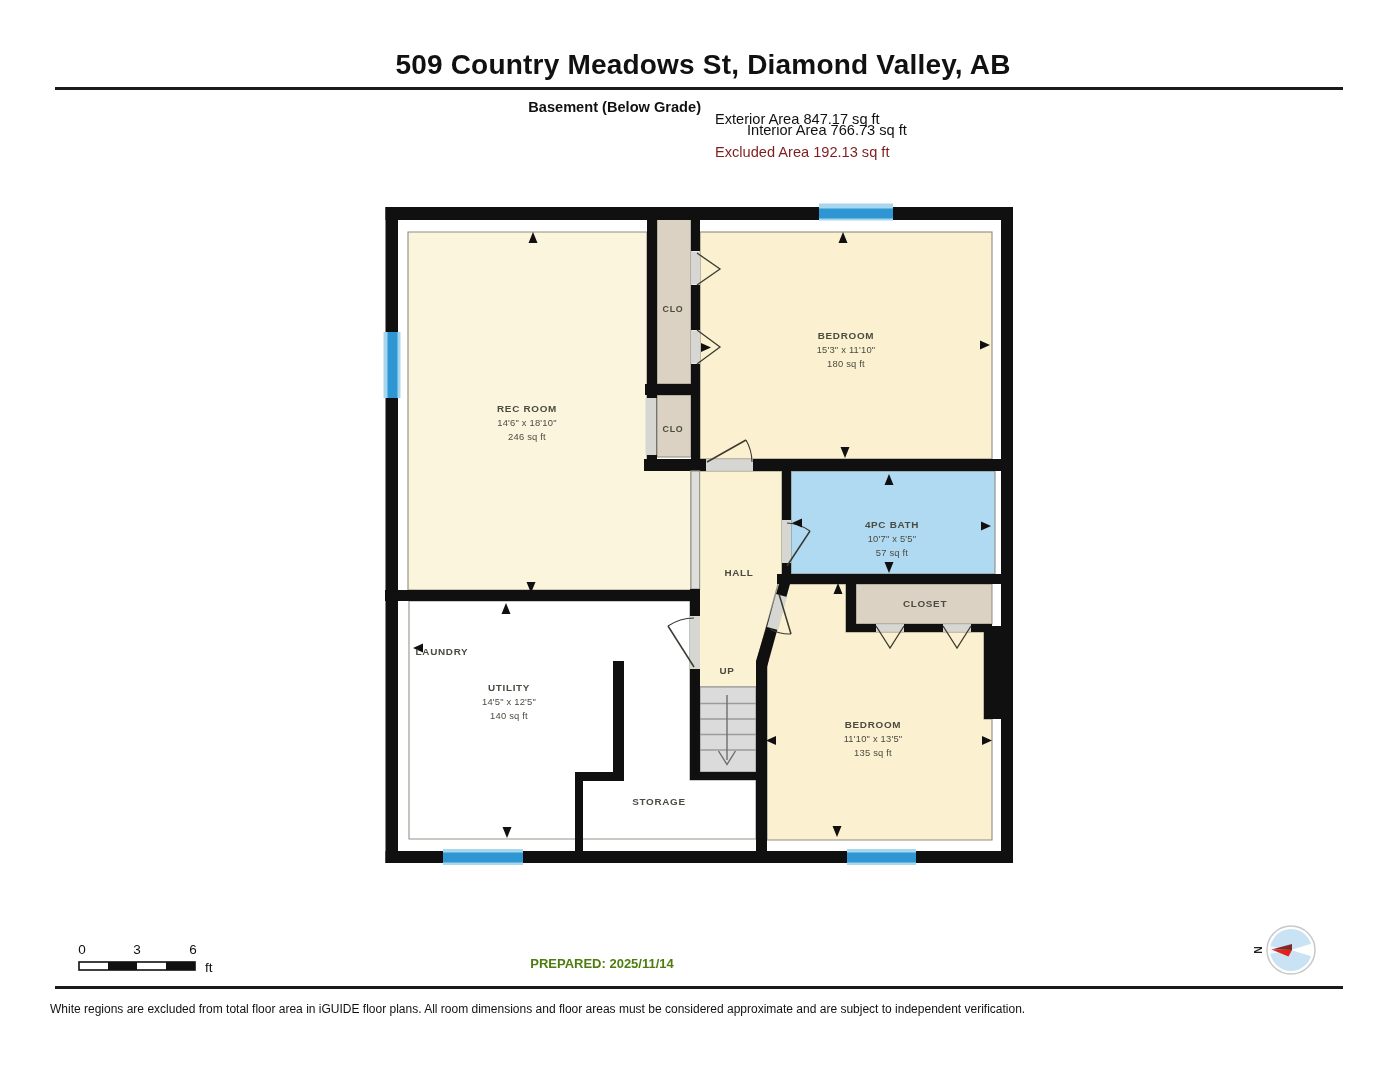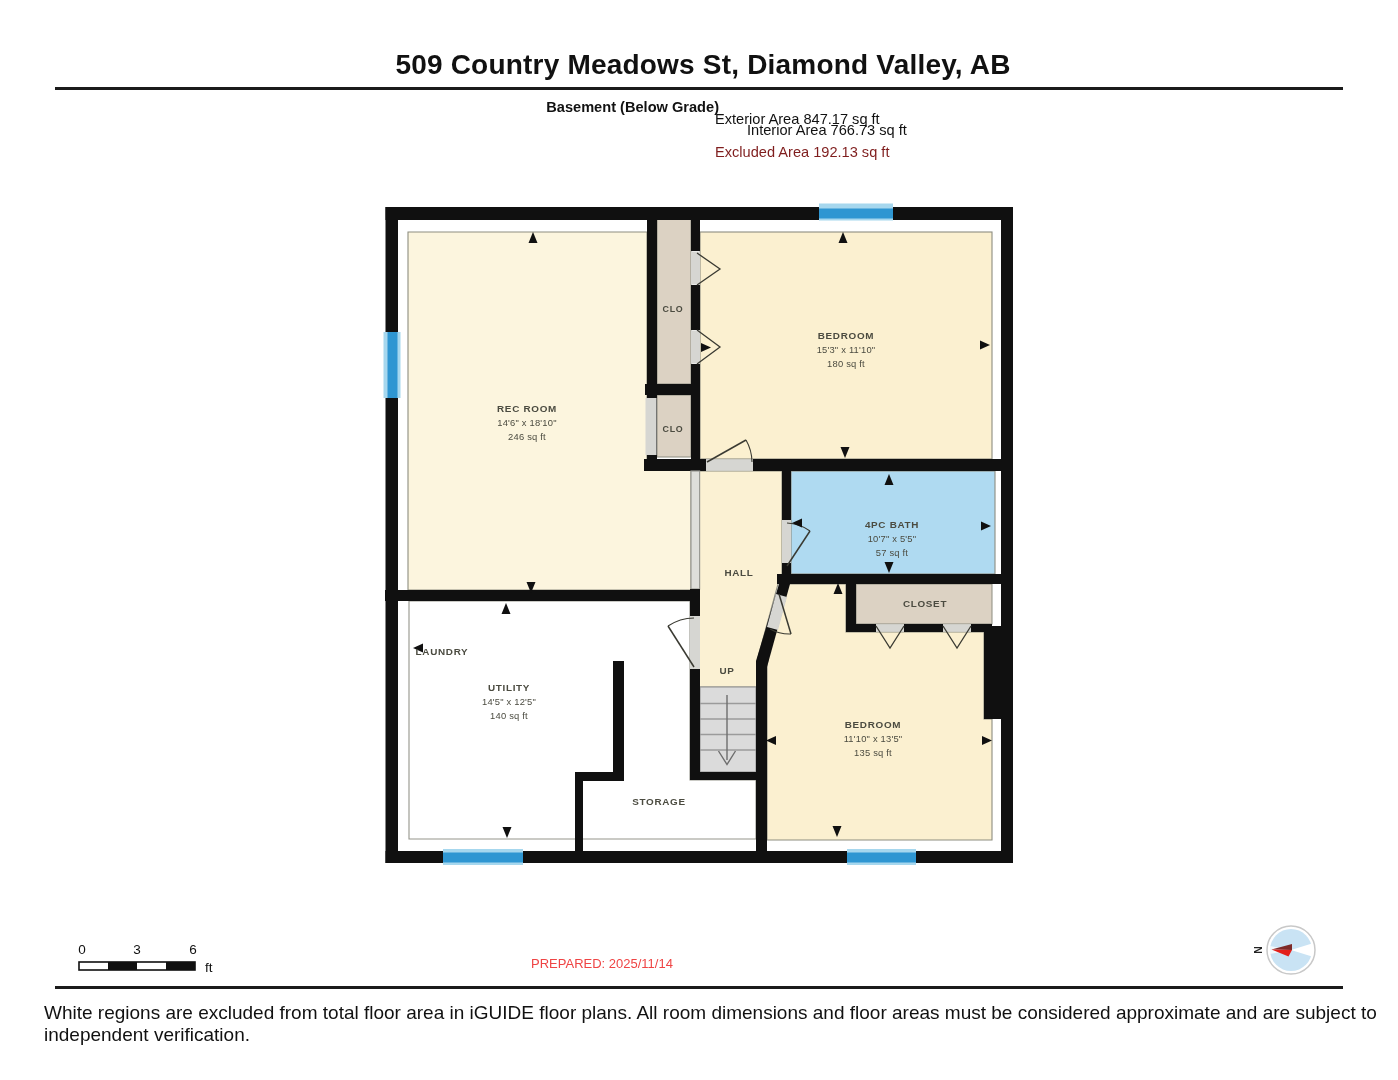--- a/index.html
+++ b/index.html
@@ -6,21 +6,21 @@
   body{width:1398px;height:1080px;position:relative;font-family:"Liberation Sans",sans-serif;overflow:hidden;}
   .abs{position:absolute;}
 </style>
 </head>
 <body>
 
 <div class="abs" style="left:4px;top:49px;width:1398px;text-align:center;font-size:28px;font-weight:bold;color:#111;letter-spacing:0.2px;">509 Country Meadows St, Diamond Valley, AB</div>
 
 <div class="abs" style="left:55px;top:87px;width:1288px;height:2.6px;background:#1b1b1b;"></div>
 
-<div class="abs" style="left:0;top:99px;width:701px;text-align:right;font-size:14.6px;font-weight:bold;color:#111;margin-left:18px;">Basement (Below Grade)</div>
+<div class="abs" style="left:0;top:99px;width:701px;text-align:right;font-size:14.6px;font-weight:bold;color:#111;">Basement (Below Grade)</div>
 
 <div class="abs" style="left:715px;top:99px;font-size:14.6px;color:#111;margin-top:12px;">Exterior Area 847.17 sq ft</div>
 
 <div class="abs" style="left:715px;top:121.5px;font-size:14.6px;color:#111;margin-left:32px;">Interior Area 766.73 sq ft</div>
 
 <div class="abs" style="left:715px;top:144px;font-size:14.6px;color:#7f1d1d;">Excluded Area 192.13 sq ft</div>
 
 <svg class="abs" style="left:0;top:0;" width="1398" height="1080" viewBox="0 0 1398 1080">
 <g fill="none" stroke="none">
 
@@ -242,17 +242,17 @@
 <circle cx="1291" cy="950" r="21" fill="#C9E3F4"></circle>
 <polygon points="1291,950 1312,943.5 1312,956.5" fill="#FFFFFF"></polygon>
 <polygon points="1270,946 1291,950 1270,954" fill="#F2F9FD"></polygon>
 <polygon points="1271.5,949.5 1292,944 1292,950" fill="#7E2A28"></polygon>
 <polygon points="1271.5,949.5 1292,950 1288.5,956.5" fill="#E3201B"></polygon>
 <text x="1259" y="950" font-family="Liberation Sans" font-size="10.5" font-weight="bold" fill="#222" text-anchor="middle" transform="rotate(-90 1259 950)" dominant-baseline="middle">N</text>
 </g>
 </g>
   </svg>
 
-<div class="abs" style="left:0;top:956px;width:1204px;text-align:center;font-size:13px;color:#ef4444;">PREPARED: 2025/11/14</div>
+<div class="abs" style="left:0;top:956px;width:1204px;text-align:center;font-size:13px;color:#4d7c0f;font-weight:bold;">PREPARED: 2025/11/14</div>
 
 <div class="abs" style="left:55px;top:986px;width:1288px;height:3px;background:#1b1b1b;"></div>
 
-<div class="abs" style="left:44px;top:1002px;font-size:19px;color:#111;">White regions are excluded from total floor area in iGUIDE floor plans. All room dimensions and floor areas must be considered approximate and are subject to independent verification.</div>
+<div class="abs" style="left:50px;top:1002px;font-size:12px;color:#111;">White regions are excluded from total floor area in iGUIDE floor plans. All room dimensions and floor areas must be considered approximate and are subject to independent verification.</div>
 
 </body></html>

